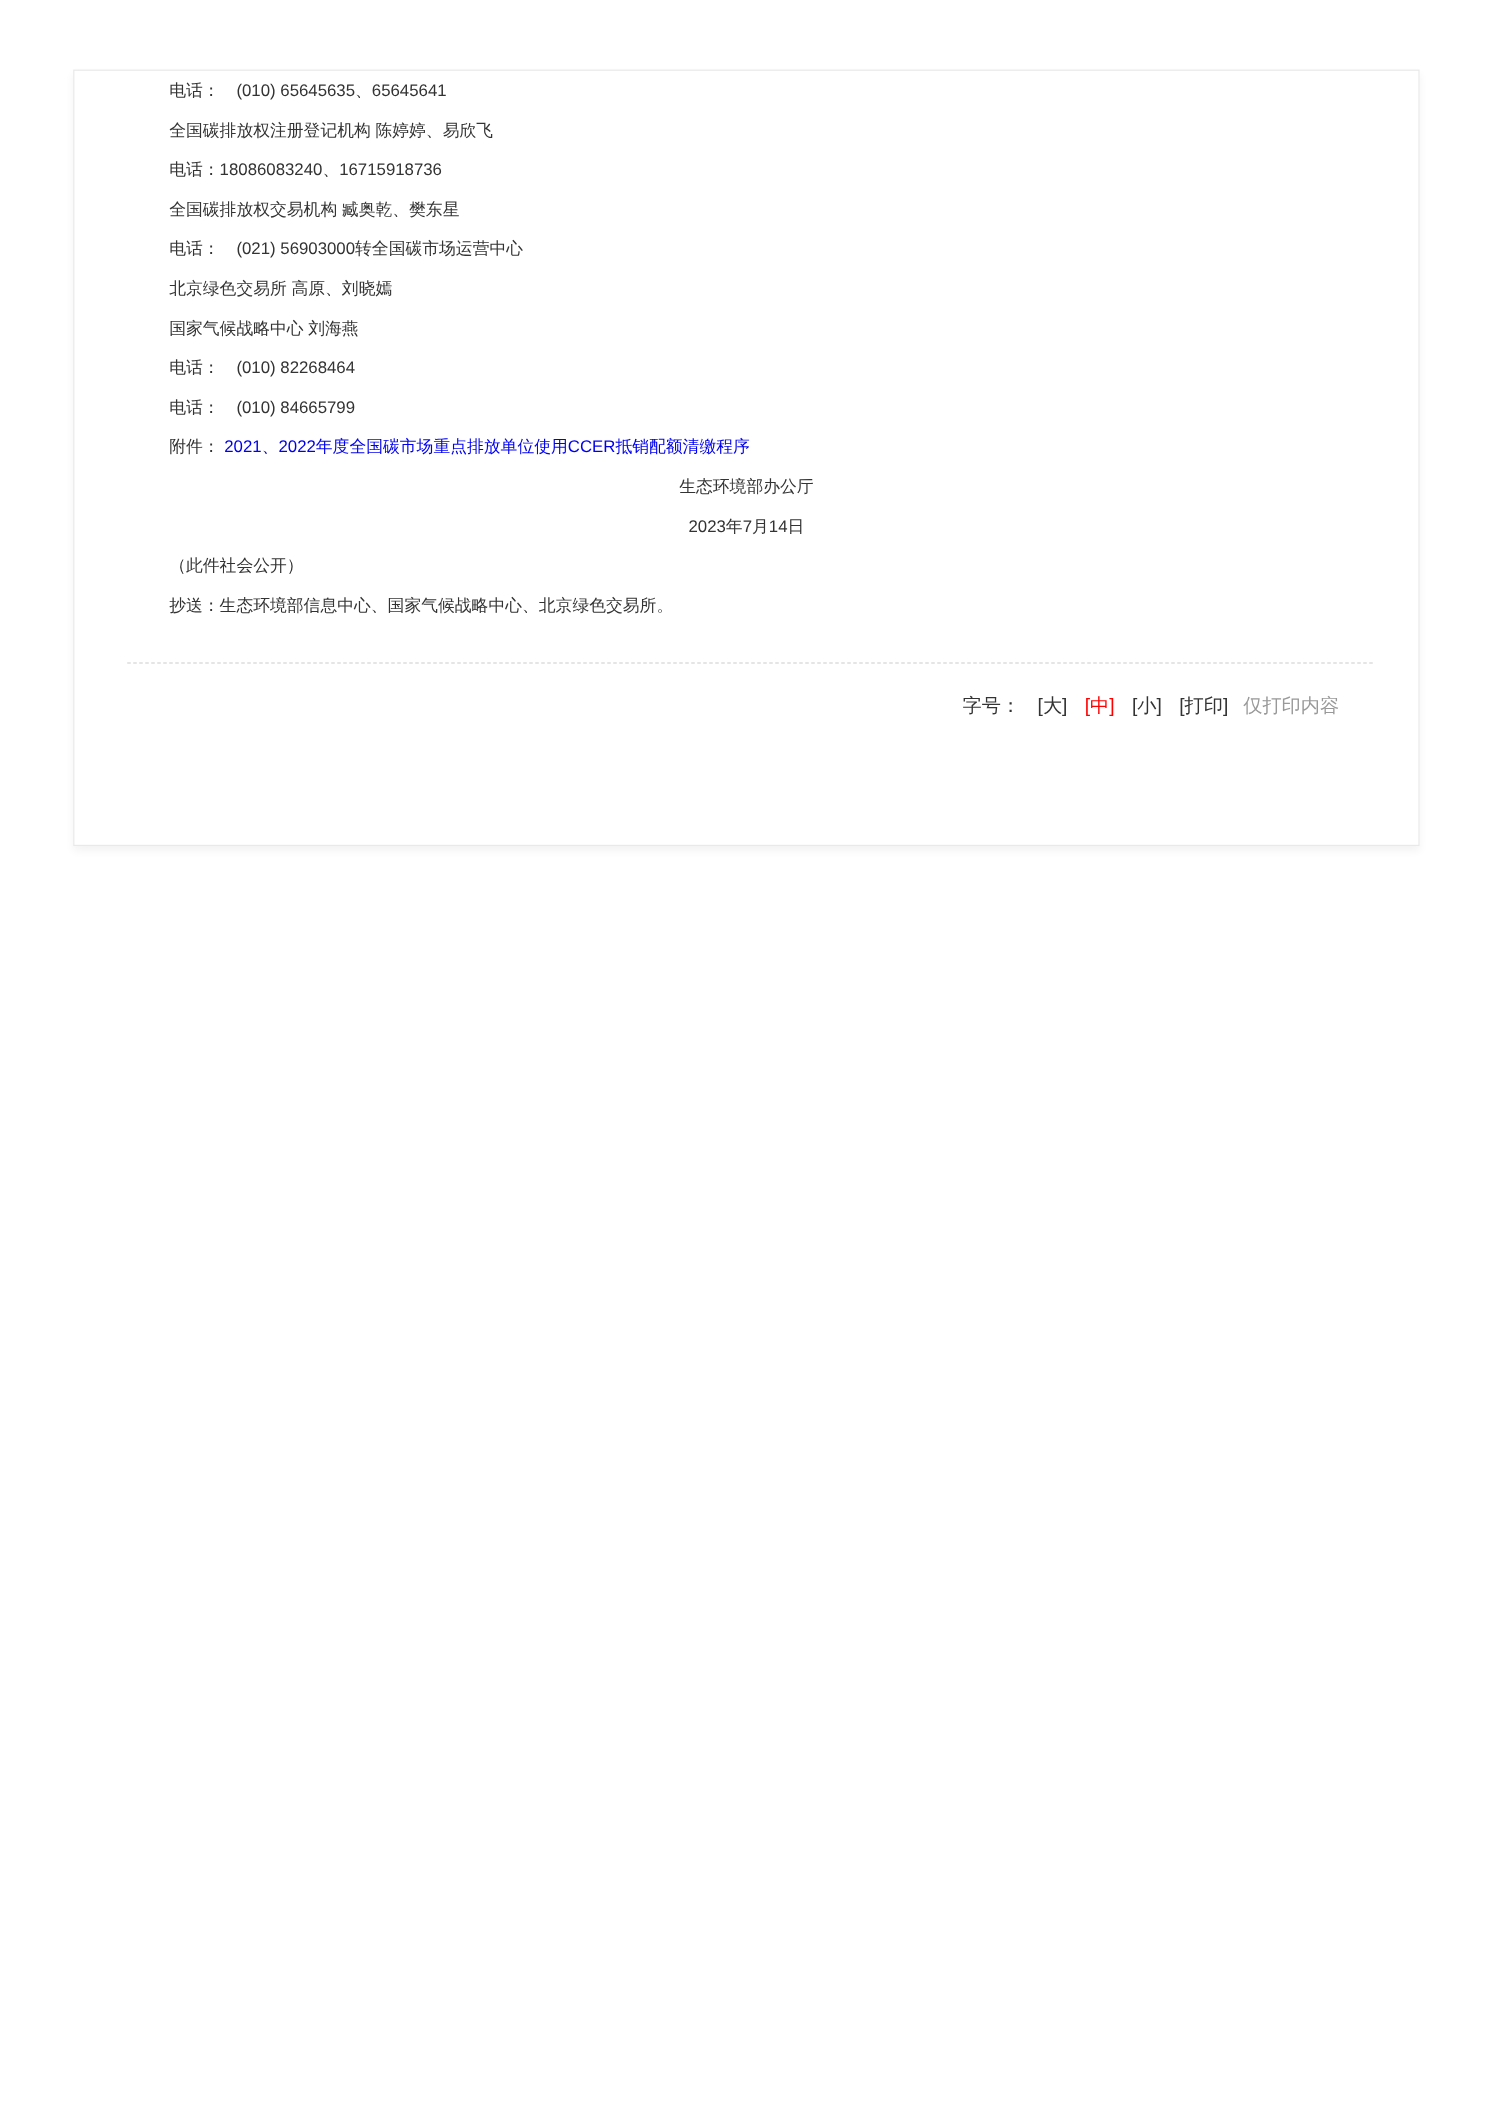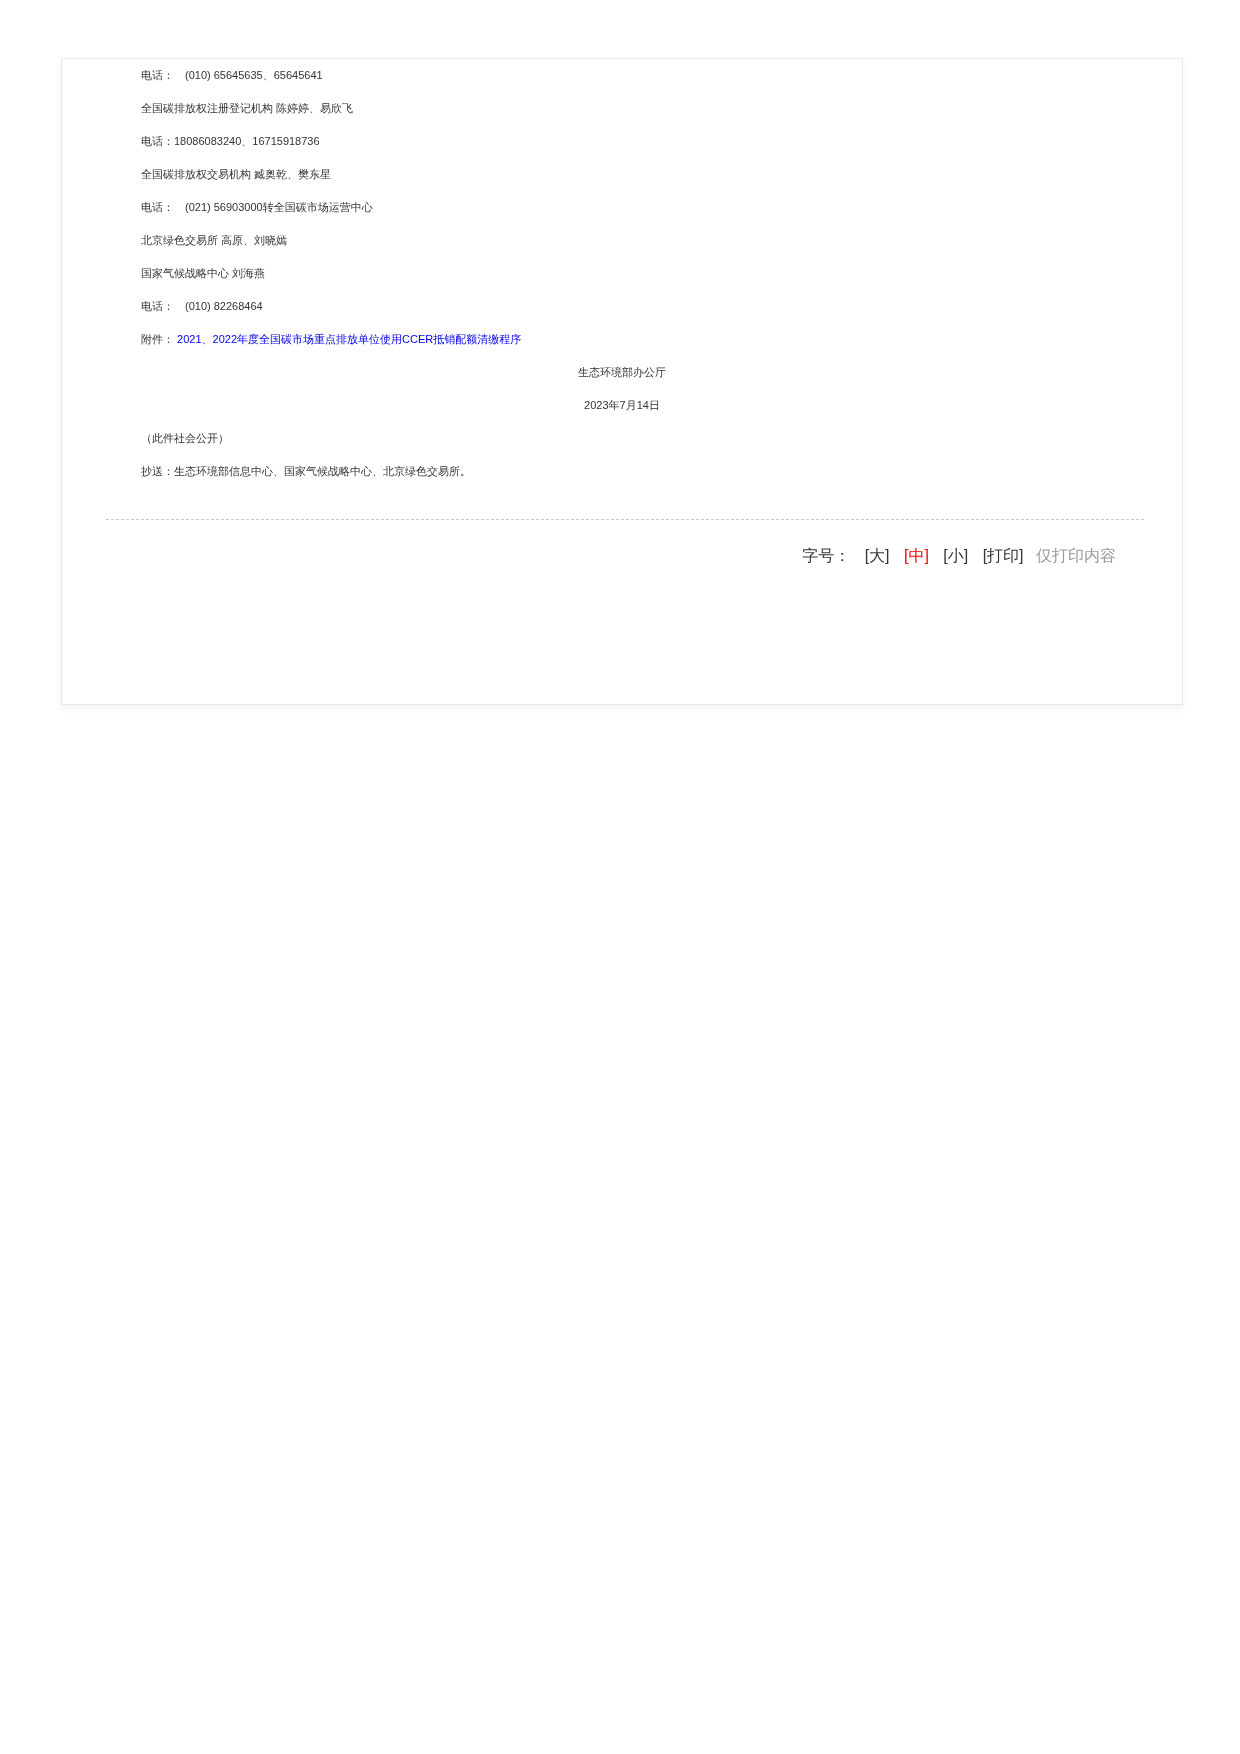--- a/index.html
+++ b/index.html
@@ -14,21 +14,21 @@
     position: absolute;
     left: 61px; top: 58px;
     width: 1122px; height: 647px;
     background: #ffffff;
     border: 1px solid #e9e9e9;
     box-shadow: 0 4px 7px rgba(0,0,0,0.05);
   }
 
   .doc-body {
     padding: 0 30px;
-    font-size: 11px;
+    font-size: 14px;
     line-height: 33px;
     color: #333333;
   }
   .doc-body p { margin: 0; }
   .para { padding-left: 49px; }
   .sig { text-align: center; }
 
   .link {
     color: #0000ee;
     text-decoration: none;
@@ -65,20 +65,21 @@
 
   <div class="doc-body">
     <p class="para">电话：　(010) 65645635、65645641</p>
     <p class="para">全国碳排放权注册登记机构 陈婷婷、易欣飞</p>
     <p class="para">电话：18086083240、16715918736</p>
     <p class="para">全国碳排放权交易机构 臧奥乾、樊东星</p>
     <p class="para">电话：　(021) 56903000转全国碳市场运营中心</p>
     <p class="para">北京绿色交易所 高原、刘晓嫣</p>
     <p class="para">国家气候战略中心 刘海燕</p>
     <p class="para">电话：　(010) 82268464</p>
+    <p class="para">电话：　(010) 84665799</p>
 
     <p class="para">
       <span>附件：</span>
       <a class="link" href="#">2021、2022年度全国碳市场重点排放单位使用CCER抵销配额清缴程序</a>
     </p>
 
     <p class="sig">生态环境部办公厅</p>
     <p class="sig">2023年7月14日</p>
 
     <p class="para">（此件社会公开）</p>

